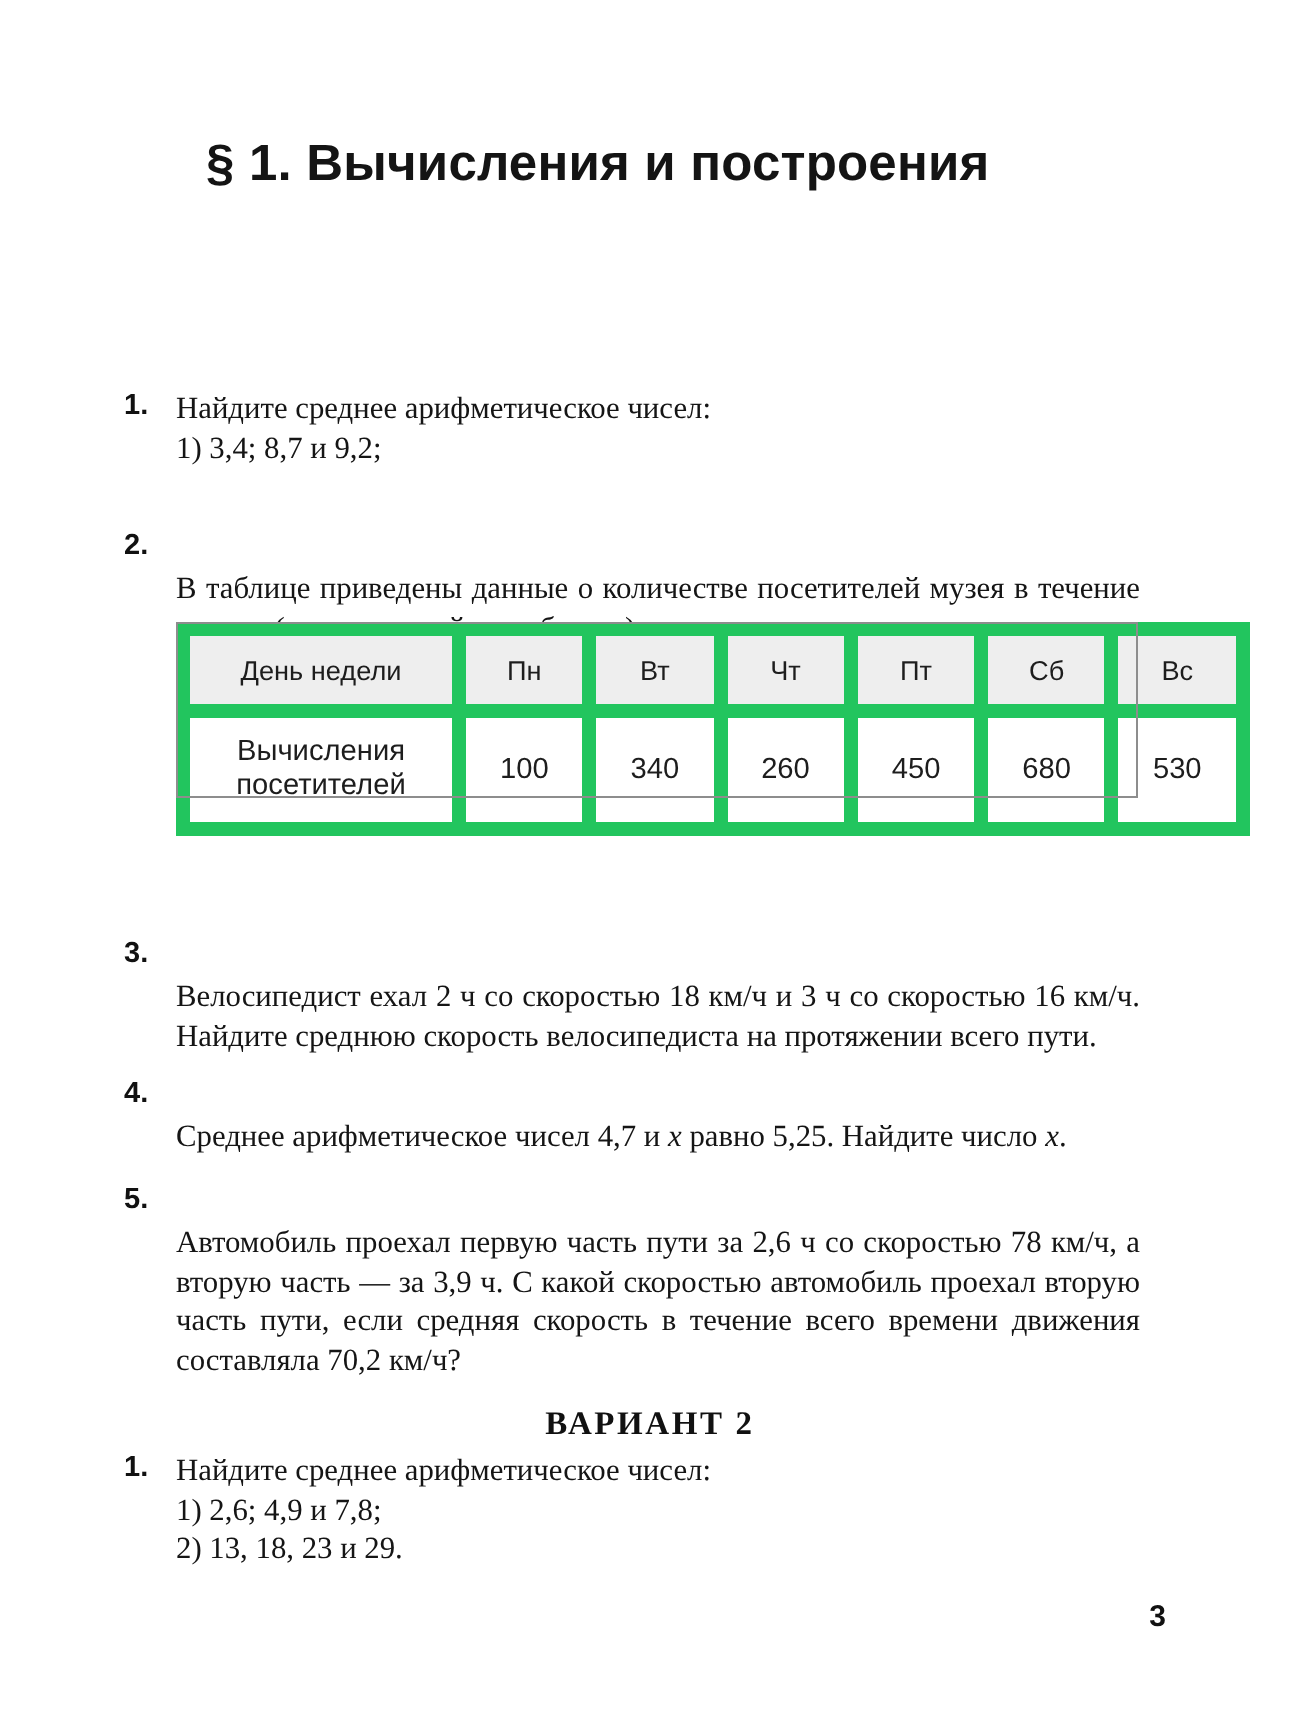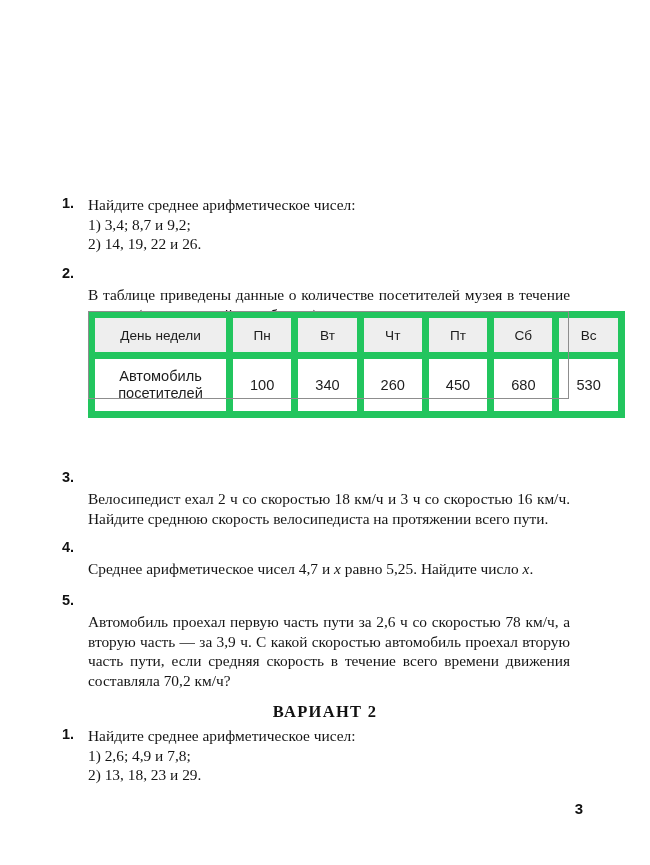--- a/index.html
+++ b/index.html
@@ -170,29 +170,29 @@
     font-weight: bold;
     font-size: 15px;
     color: #111111;
   }
 </style>
 </head>
 <body>
 
 <div class="page">
 
+  <div class="section-title">§ 1. Вычисления и построения</div>
 
 
 
   <div class="item item-1">
     <div class="num">1.</div>
     <div class="body">
       <span class="ln">Найдите среднее арифметическое чисел:</span>
       <span class="ln">1) 3,4; 8,7 и 9,2;</span>
-      <span class="ln">2) 14, 19, 22 и 26.</span>
     </div>
   </div>
 
   <div class="item item-2">
     <div class="num">2.</div>
     <div class="body just">В таблице приведены данные о количестве посетителей музея в течение недели (в среду музей не работает).</div>
   </div>
 
   <table class="data-table">
     <thead>
@@ -203,21 +203,21 @@
         <th class="col-day">Чт</th>
         <th class="col-day">Пт</th>
         <th class="col-day">Сб</th>
         <th class="col-day">Вс</th>
       </tr>
     </thead>
     <tbody>
       <tr>
         <td>
           <div class="cell-lines">
-            <span>Автомобиль</span>
+            <span>Вычисления</span>
             <span>посетителей</span>
           </div>
         </td>
         <td>100</td>
         <td>340</td>
         <td>260</td>
         <td>450</td>
         <td>680</td>
         <td>530</td>
       </tr>

